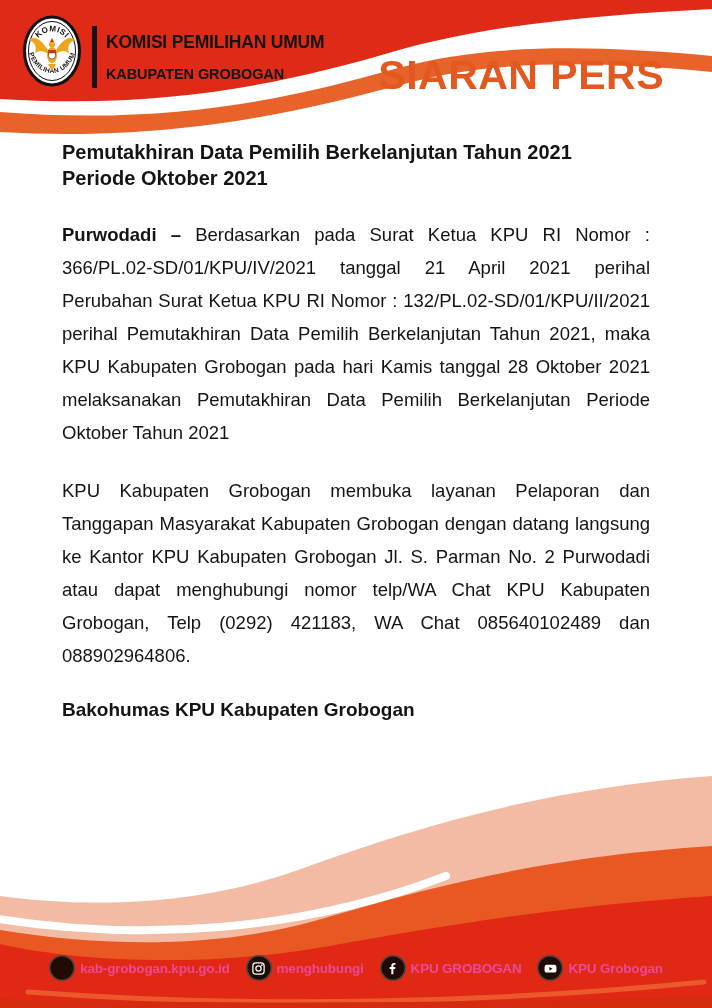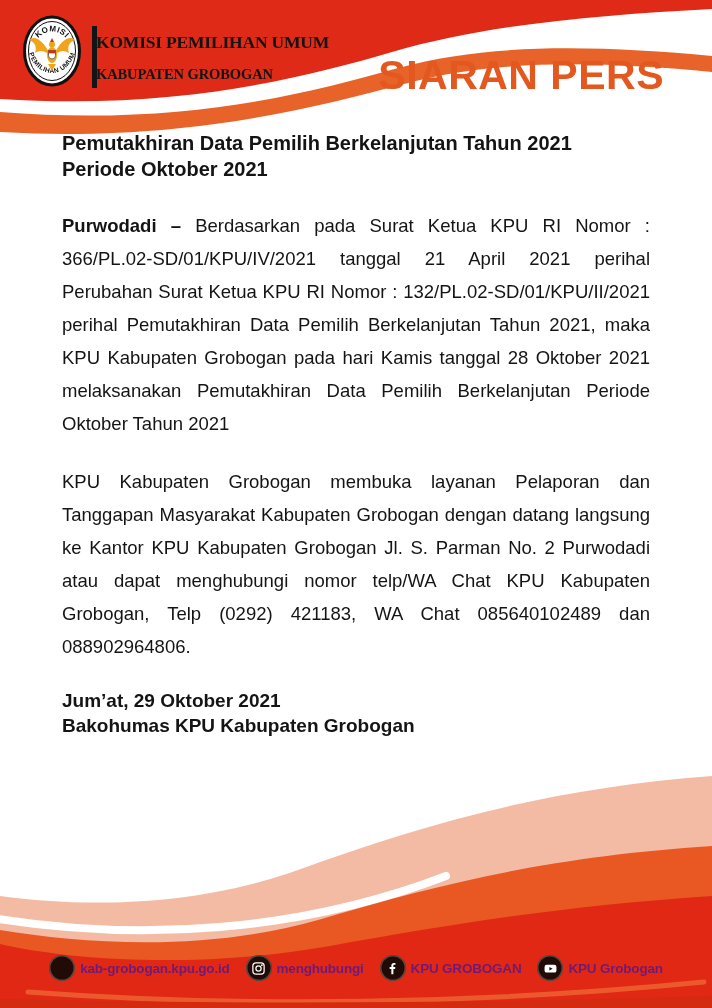--- a/index.html
+++ b/index.html
@@ -8,49 +8,49 @@
     background:#ffffff;overflow:hidden;
     font-family:"Liberation Sans", sans-serif;
   }
   svg.bg{position:absolute;left:0;display:block;}
   .header-graphic{top:0;}
   .footer-graphic{top:758px;}
 
   
   .logo-wrap{position:absolute;left:20px;top:11px;width:64px;height:80px;}
   .logo-divider{position:absolute;left:92px;top:26px;width:5px;height:62px;background:#141414;}
-  .org-block{position:absolute;left:96px;top:33px;color:#141414;font-family:Liberation Serif, serif;}
+  .org-block{position:absolute;left:106px;top:33px;color:#141414;}
   .org-primary{font-size:17.5px;font-weight:700;letter-spacing:-0.2px;line-height:1.1;}
   .org-secondary{font-size:14.5px;font-weight:700;letter-spacing:-0.1px;margin-top:14px;}
   .press-banner{
     position:absolute;right:48px;top:52px;
     font-size:41px;font-weight:700;letter-spacing:0.5px;
     color:#E2581F;
   }
 
   
   .doc{position:absolute;left:62px;top:127px;width:588px;color:#141414;}
-  .doc-title{font-size:20px;font-weight:700;line-height:26px;margin:3px 0 27px 0;}
+  .doc-title{font-size:20px;font-weight:700;line-height:26px;margin:12px 0 27px 0;}
   .doc p{font-size:18.5px;line-height:33px;text-align:justify;margin:0 0 25px 0;}
   .doc p .lead{font-weight:700;}
   .signature{font-size:19px;font-weight:700;line-height:25px;margin-top:0;}
 
   
   .footer-links{
     position:absolute;left:0;top:953px;width:712px;height:30px;
     display:flex;justify-content:center;align-items:center;gap:16px;
   }
   .flink{display:flex;align-items:center;gap:5px;cursor:pointer;}
   .fcirc{
     width:26px;height:26px;border-radius:50%;background:#200B06;
     display:flex;align-items:center;justify-content:center;flex:0 0 auto;
     box-shadow:0 0 0 1.5px rgba(255,255,255,0.25) inset;
   }
   .fcirc svg{display:block;}
-  .flabel{color:#701a75;font-weight:700;font-size:13.5px;letter-spacing:-0.2px;white-space:nowrap;}
+  .flabel{color:#ec4899;font-weight:700;font-size:13.5px;letter-spacing:-0.2px;white-space:nowrap;}
 </style>
 </head>
 <body>
 
 <div class="page">
 
   <svg class="bg header-graphic" width="712" height="150" viewBox="0 0 712 150" aria-hidden="true">
     <path d="M0,0 L712,0 L712,9 C600,15 488,24 392,52 C296,80 172,110 0,99 Z" fill="#DE2A16"></path>
     <path d="M0,112 C176,126 300,96 398,68 C494,42 602,46 712,56 L712,72 C604,62 500,58 404,84 C306,110 178,142 0,132 Z" fill="#E8632A"></path>
   </svg>
@@ -101,21 +101,20 @@
     <p>
       <span class="lead">Purwodadi –</span>
       <span>Berdasarkan pada Surat Ketua KPU RI Nomor : 366/PL.02-SD/01/KPU/IV/2021 tanggal 21 April 2021 perihal Perubahan Surat Ketua KPU RI Nomor : 132/PL.02-SD/01/KPU/II/2021 perihal Pemutakhiran Data Pemilih Berkelanjutan Tahun 2021, maka KPU Kabupaten Grobogan pada hari Kamis tanggal 28 Oktober 2021 melaksanakan Pemutakhiran Data Pemilih Berkelanjutan Periode Oktober Tahun 2021</span>
     </p>
 
 
 
     <p>KPU Kabupaten Grobogan membuka layanan Pelaporan dan Tanggapan Masyarakat Kabupaten Grobogan dengan datang langsung ke Kantor KPU Kabupaten Grobogan Jl. S. Parman No. 2 Purwodadi atau dapat menghubungi nomor telp/WA Chat KPU Kabupaten Grobogan, Telp (0292) 421183, WA Chat 085640102489 dan 088902964806.</p>
 
     <div class="signature">
-      <div>Jum’at, 29 Oktober 2021</div>
       <div>Bakohumas KPU Kabupaten Grobogan</div>
     </div>
   </main>
 
   <svg class="bg footer-graphic" width="712" height="250" viewBox="0 0 712 250" aria-hidden="true">
     <path d="M712,18 C552,30 430,64 298,112 C196,148 88,150 0,138 L0,250 L712,250 Z" fill="#F4BBA4"></path>
     <path d="M-8,160 C140,184 300,174 446,118" fill="none" stroke="#ffffff" stroke-width="8" stroke-linecap="round"></path>
     <path d="M712,88 C560,98 452,122 318,162 C206,194 86,186 0,172 L0,250 L712,250 Z" fill="#E95822"></path>
     <path d="M712,138 C562,148 452,166 330,188 C218,208 88,206 0,186 L0,250 L712,250 Z" fill="#E02815"></path>
     <path d="M28,234 C240,250 480,246 704,224" fill="none" stroke="#F06A35" stroke-width="5" opacity="0.75" stroke-linecap="round"></path>

